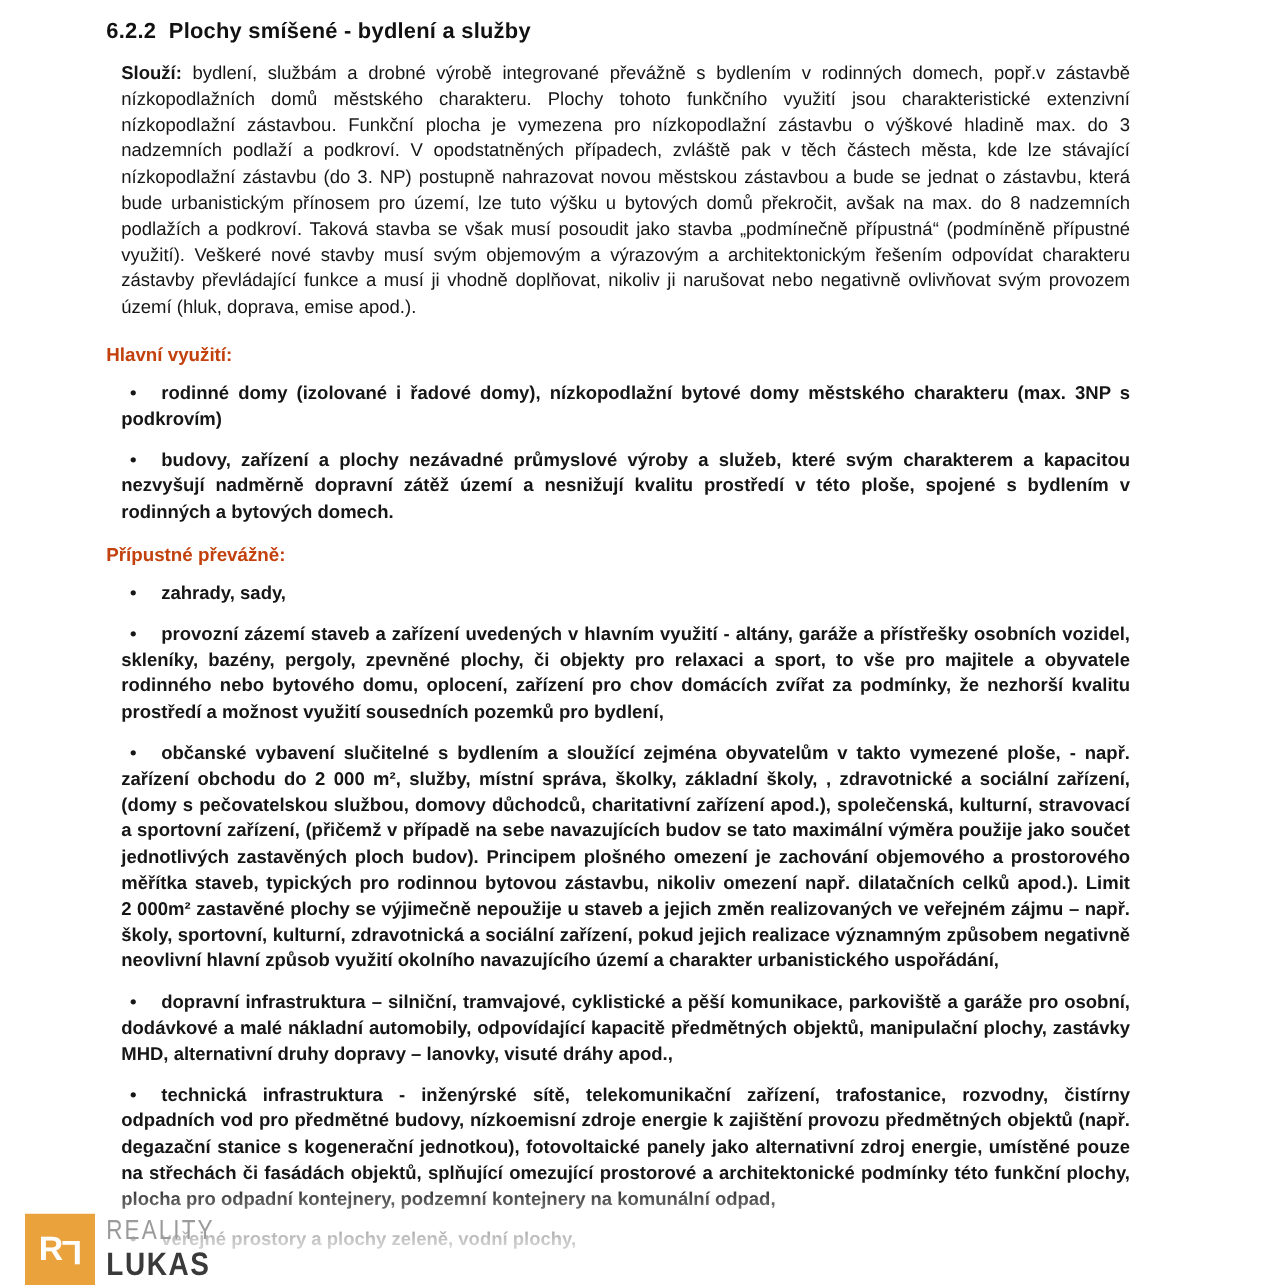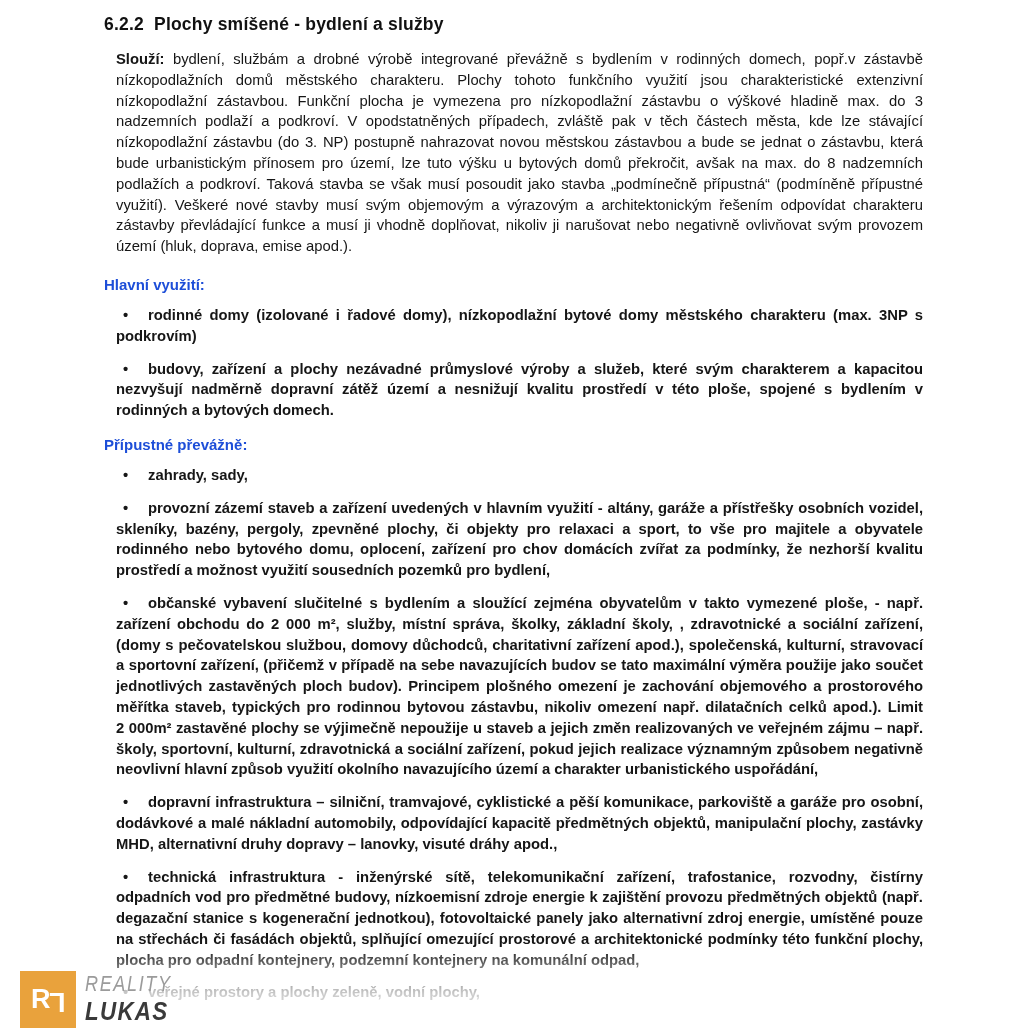--- a/index.html
+++ b/index.html
@@ -6,21 +6,21 @@
   body {
     width:1024px; height:1030px;
     background:#ffffff;
     position:relative;
     overflow:hidden;
     font-family:"Liberation Sans", sans-serif;
     -webkit-font-smoothing:antialiased;
   }
   .doc {
     position:absolute;
-    left:104px; top:14px;
+    left:85px; top:14px;
     width:831px;
     color:#161616;
   }
   .heading {
     font-size:17.5px;
     font-weight:700;
     margin:0 0 14px 0;
     letter-spacing:0.2px;
     color:#111;
   }
@@ -28,21 +28,21 @@
     font-size:14.8px;
     line-height:20.8px;
     text-align:justify;
     margin:12px;
   }
   .body-par { margin-bottom:19px; }
   .sub {
     font-size:15px;
     font-weight:700;
     margin:15px 0 7px 0;
-    color:#1d4ed8;
+    color:#c2410c;
   }
   .bullet { margin-bottom:6px;font-weight:bold; }
   .marker {
     display:inline-block;
     width:25px;
     padding-left:7px;
   }
   .faded-line {
     text-align:left;
     color:#c6c6c6;
@@ -78,21 +78,21 @@
     color:#ffffff;
     font-weight:700;
     font-size:27px;
     line-height:1;
   }
   .logo-mark .glyph-l {
     display:inline-block;
     transform:rotate(180deg) translateY(-2px);
     margin-left:-2px;
   }
-  .logo-text { margin-left:9px; padding-top:2px;font-style:italic; }
+  .logo-text { margin-left:9px; padding-top:2px; }
   .logo-reality {
     color:#9b9b9b;
     font-size:22px;
     font-weight:400;
     letter-spacing:2px;
     line-height:1;
     transform:scaleX(0.82);
     transform-origin:left center;
   }
   .logo-lukas {

